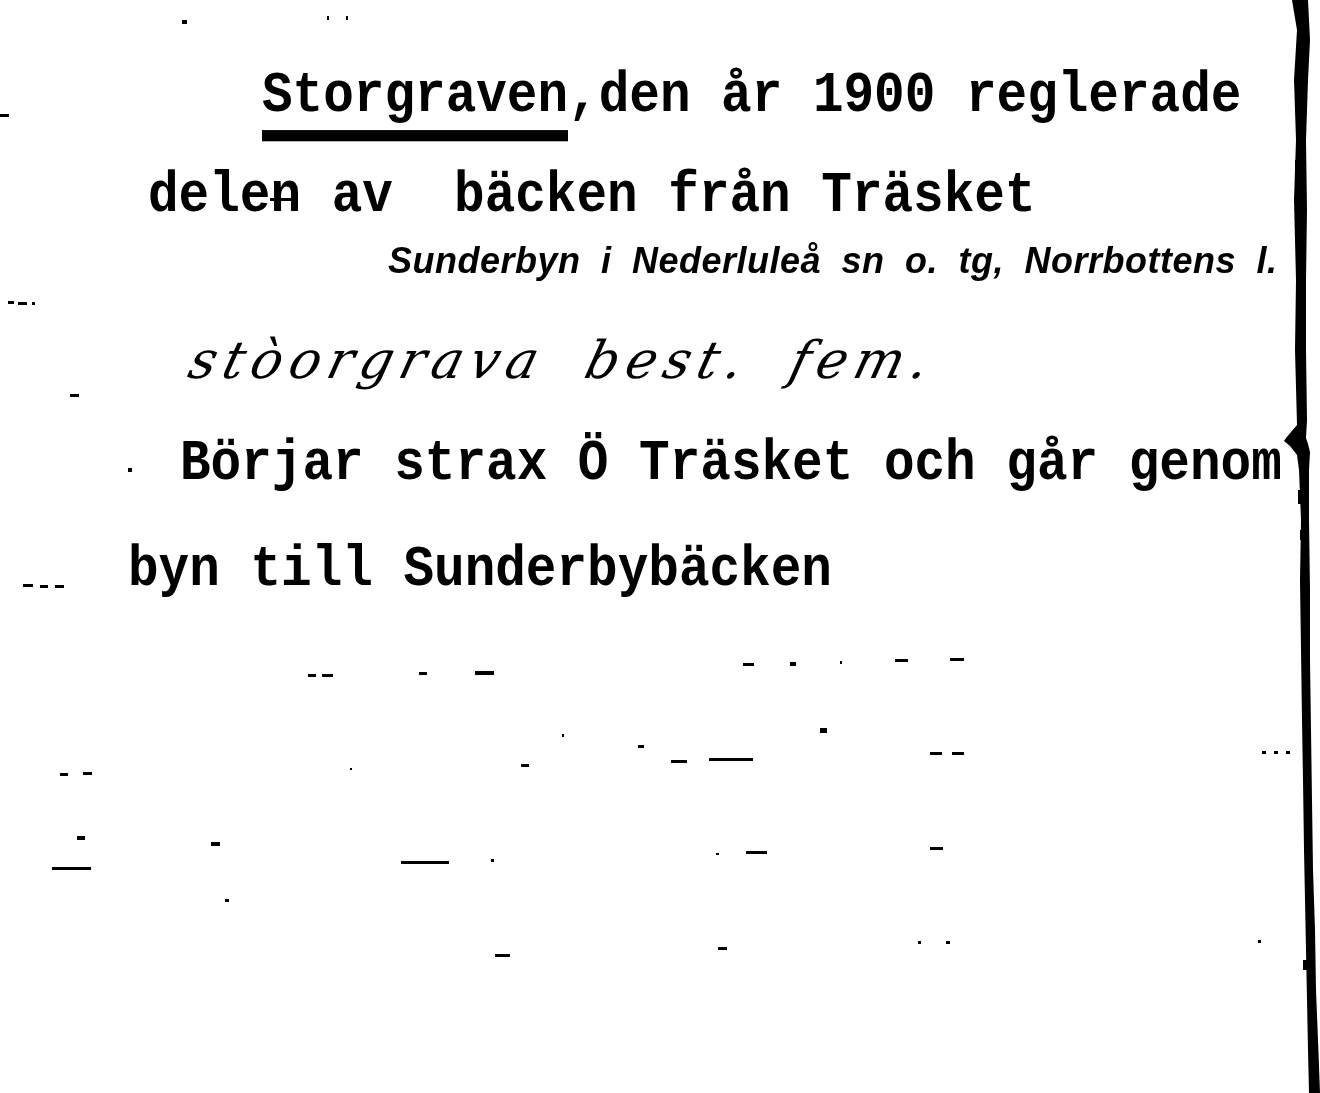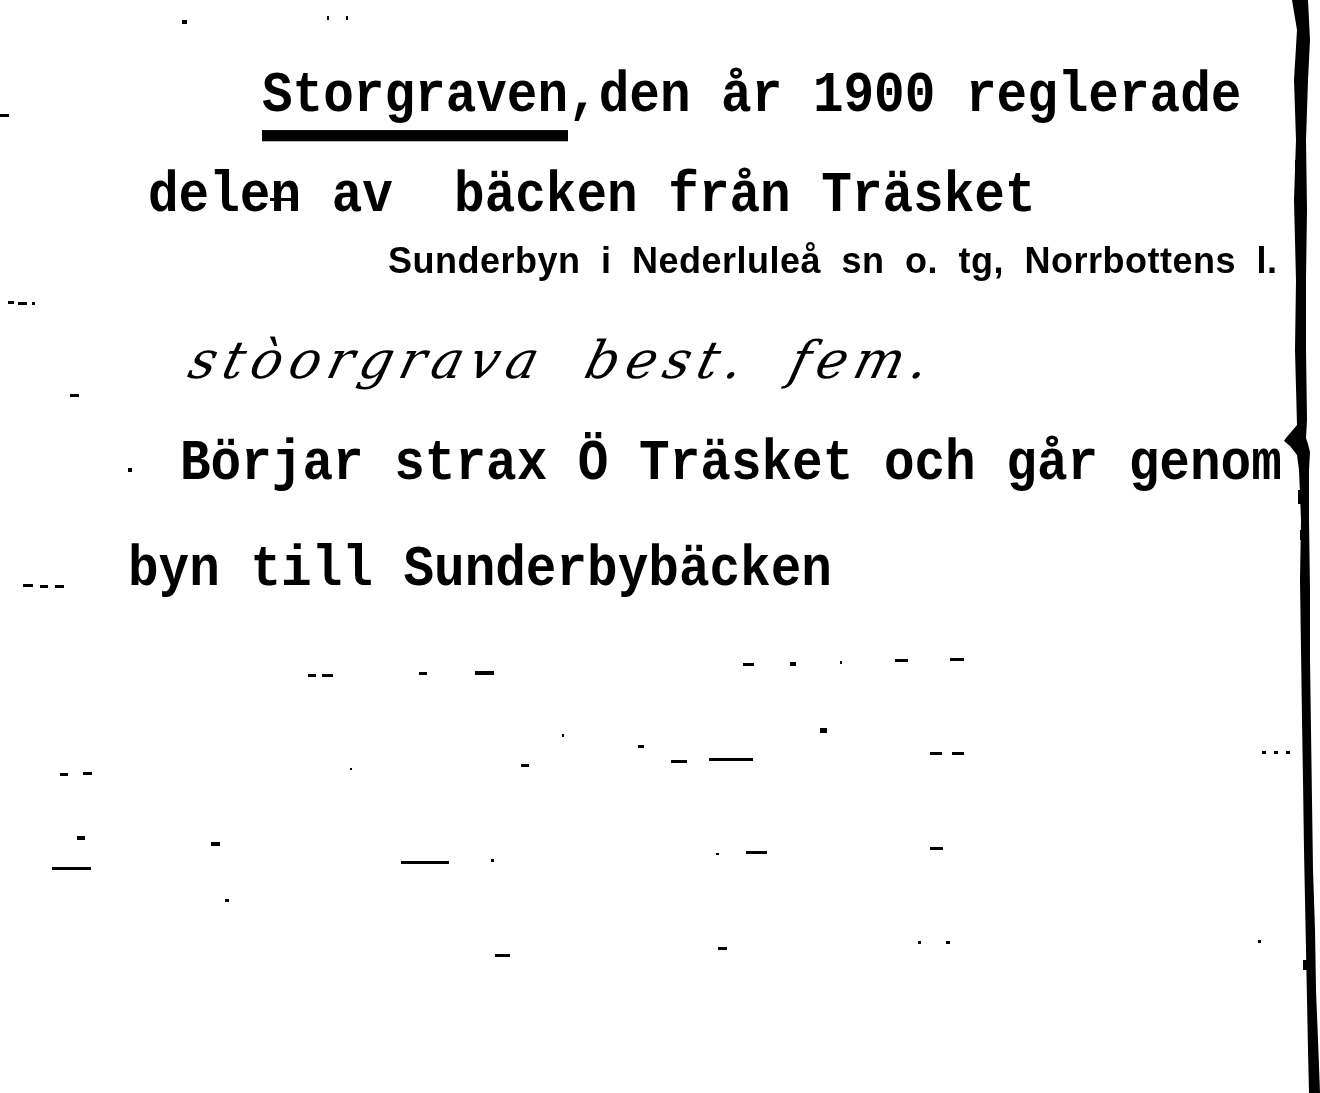--- a/index.html
+++ b/index.html
@@ -23,20 +23,21 @@
   }
   .underlined{
     border-bottom:10px solid #000;
     padding-bottom:2px;
   }
   .stamp{
     position:absolute;
     left:388px;top:240px;
     font-family:"Liberation Sans",sans-serif;
     font-weight:700;
+    font-style:italic;
     font-size:36px;
     letter-spacing:0.5px;
     word-spacing:10px;
     white-space:pre;
     color:#000;
   }
   .handwriting{
     position:absolute;
     left:198px;top:330px;
     font-family:"DejaVu Serif",serif;

